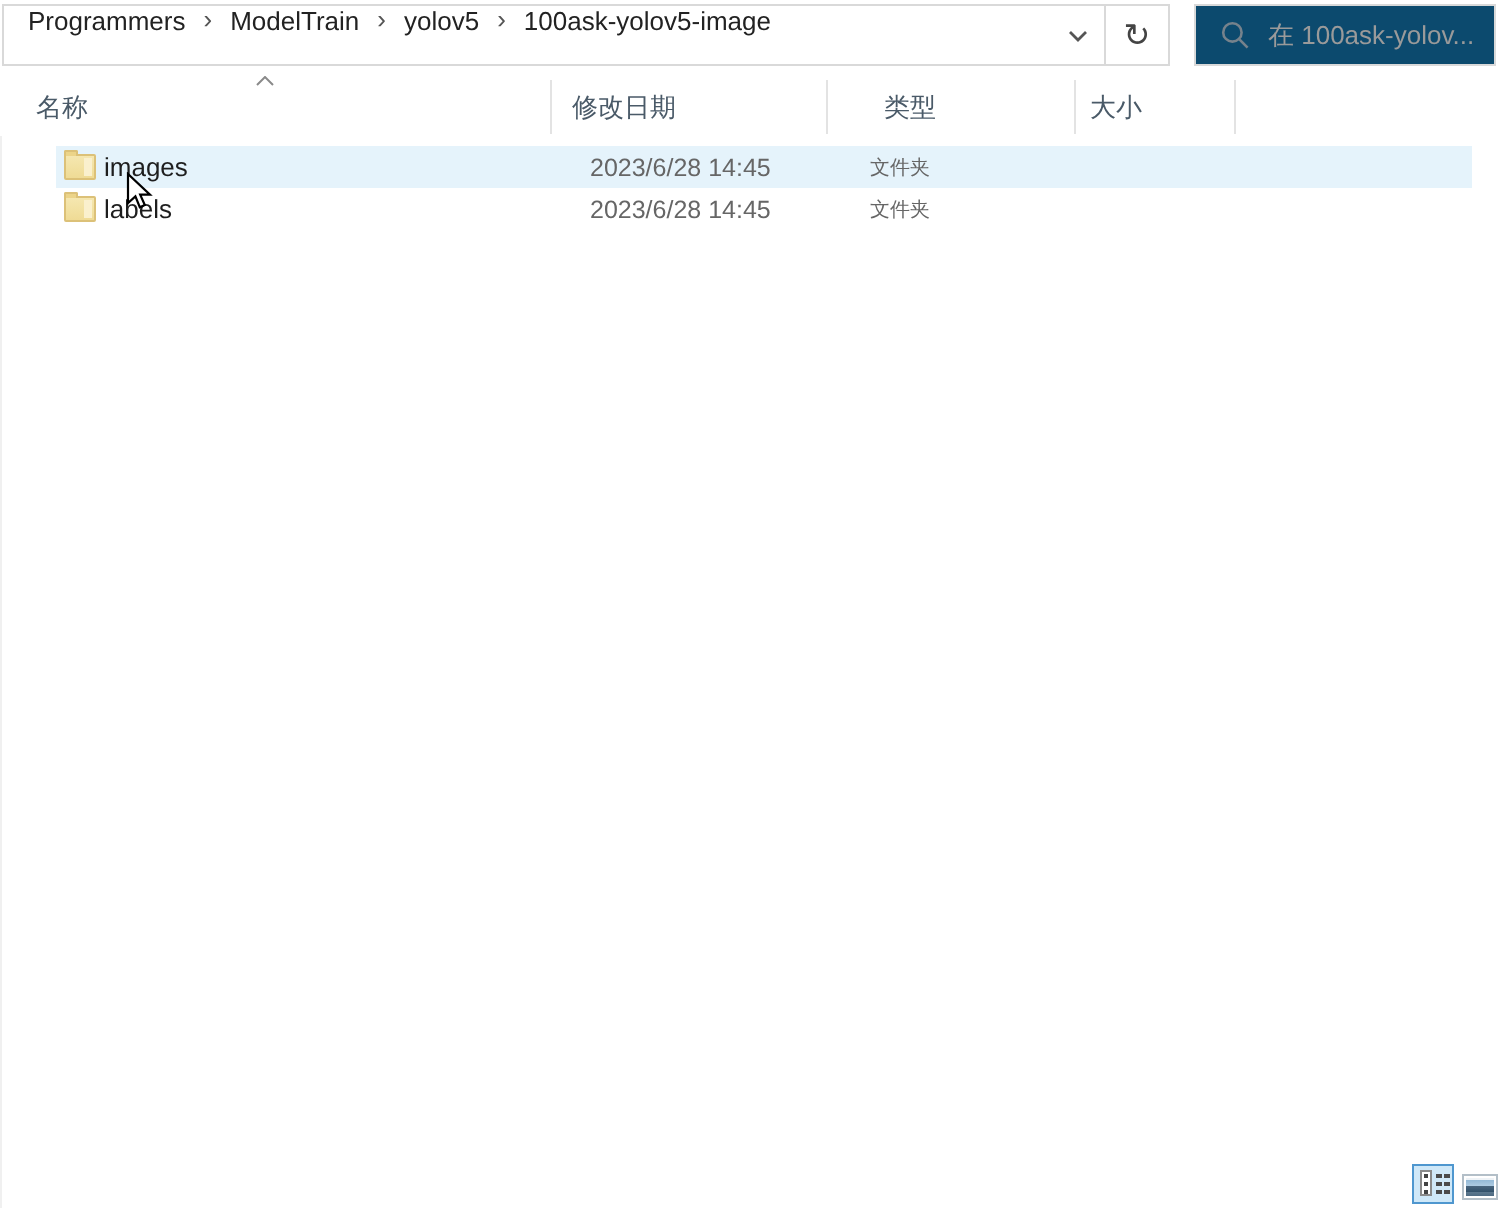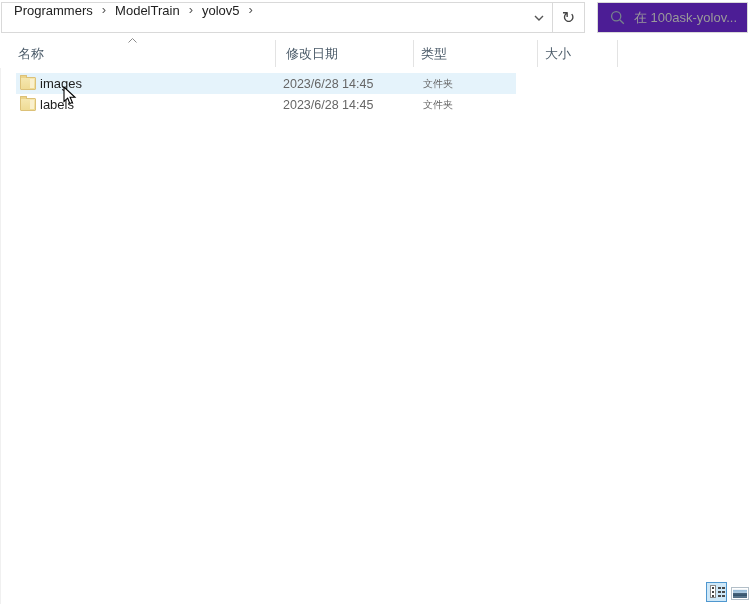--- a/index.html
+++ b/index.html
@@ -20,34 +20,34 @@
   .crumbs{flex:1;display:flex;align-items:flex-start;padding-left:9px;font-size:13px;color:#222;white-space:nowrap;overflow:hidden;}
   .crumb{padding:0 3px;cursor:default;}
   .crumb-sep{color:#555;margin:0 6px;font-size:13px;line-height:1;}
   .addr-btn{width:27px;display:flex;align-items:center;justify-content:center;color:#555;cursor:default;}
   .addr-btn.refresh{width:31px;font-size:16px;color:#444;}
   .addr-divider{width:1px;background:#d9d9d9;}
 
   
   .search-box{
     position:absolute;left:597px;top:2px;width:151px;height:31px;
-    border:1px solid #d9d9d9;box-sizing:border-box;background:#4c1d95;
+    border:1px solid #d9d9d9;box-sizing:border-box;background:#0c4a6e;
     display:flex;align-items:center;padding-left:12px;gap:9px;overflow:hidden;
   }
   .search-text{font-size:13px;color:#9a9a9a;white-space:nowrap;}
 
   
   .header-row{position:absolute;left:0;top:36px;width:752px;height:32px;background:#fff;}
   .col-h{position:absolute;top:9px;font-size:13px;color:#4a5a68;cursor:default;}
   .col-sep{position:absolute;top:4px;height:27px;width:1px;background:#e3e3e3;}
   .sort-caret{position:absolute;left:128px;top:2px;}
 
   
   .rows{position:absolute;left:0;top:73px;width:752px;}
-  .row{position:absolute;left:16px;width:500px;height:21px;cursor:default;}
+  .row{position:absolute;left:28px;width:708px;height:21px;cursor:default;}
   .row.hover{background:#e5f3fb;}
   .cell{position:absolute;white-space:nowrap;}
   .fname{left:24px;top:3px;font-size:13px;color:#1e1e1e;}
   .fdate{left:267px;top:4px;font-size:12.5px;color:#666;}
   .ftype{left:407px;top:4px;font-size:10px;color:#666;}
   .fsize{left:531px;top:4px;font-size:12.5px;color:#666;}
 
   
   .ficon{position:absolute;left:4px;top:4px;}
   .folder{display:block;width:14px;height:11px;background:linear-gradient(180deg,#f5e7b0,#efdb95);
@@ -77,20 +77,21 @@
   <div class="left-edge"></div>
 
   <div class="address-bar">
     <div class="crumbs">
       <span class="crumb">Programmers</span>
       <span class="crumb-sep">›</span>
       <span class="crumb">ModelTrain</span>
       <span class="crumb-sep">›</span>
       <span class="crumb">yolov5</span>
       <span class="crumb-sep">›</span>
+      <span class="crumb">100ask-yolov5-image</span>
     </div>
     <div class="addr-btn">
       <svg width="10" height="6" viewBox="0 0 10 6">
           <polyline points="1,1 5,5 9,1" fill="none" stroke="#555" stroke-width="1.4"></polyline>
         </svg>
     </div>
     <div class="addr-divider"></div>
     <div class="addr-btn refresh">
       <span>↻</span>
     </div>
@@ -103,21 +104,21 @@
     </svg>
     <span class="search-text">在 100ask-yolov...</span>
   </div>
 
   <div class="header-row">
     <svg class="sort-caret" width="9" height="5" viewBox="0 0 9 5">
         <polyline points="0.5,4.5 4.5,0.5 8.5,4.5" fill="none" stroke="#8a8a8a" stroke-width="1"></polyline>
       </svg>
     <span class="col-h" style="left:18px">名称</span>
     <span class="col-h" style="left:286px">修改日期</span>
-    <span class="col-h" style="left:421px">类型</span>
+    <span class="col-h" style="left:442px">类型</span>
     <span class="col-h" style="left:545px">大小</span>
     <div class="col-sep" style="left:275px"></div>
     <div class="col-sep" style="left:413px"></div>
     <div class="col-sep" style="left:537px"></div>
     <div class="col-sep" style="left:617px"></div>
   </div>
 
   <div class="rows">
     <div class="row hover" style="top:0px">
       <span class="ficon">

